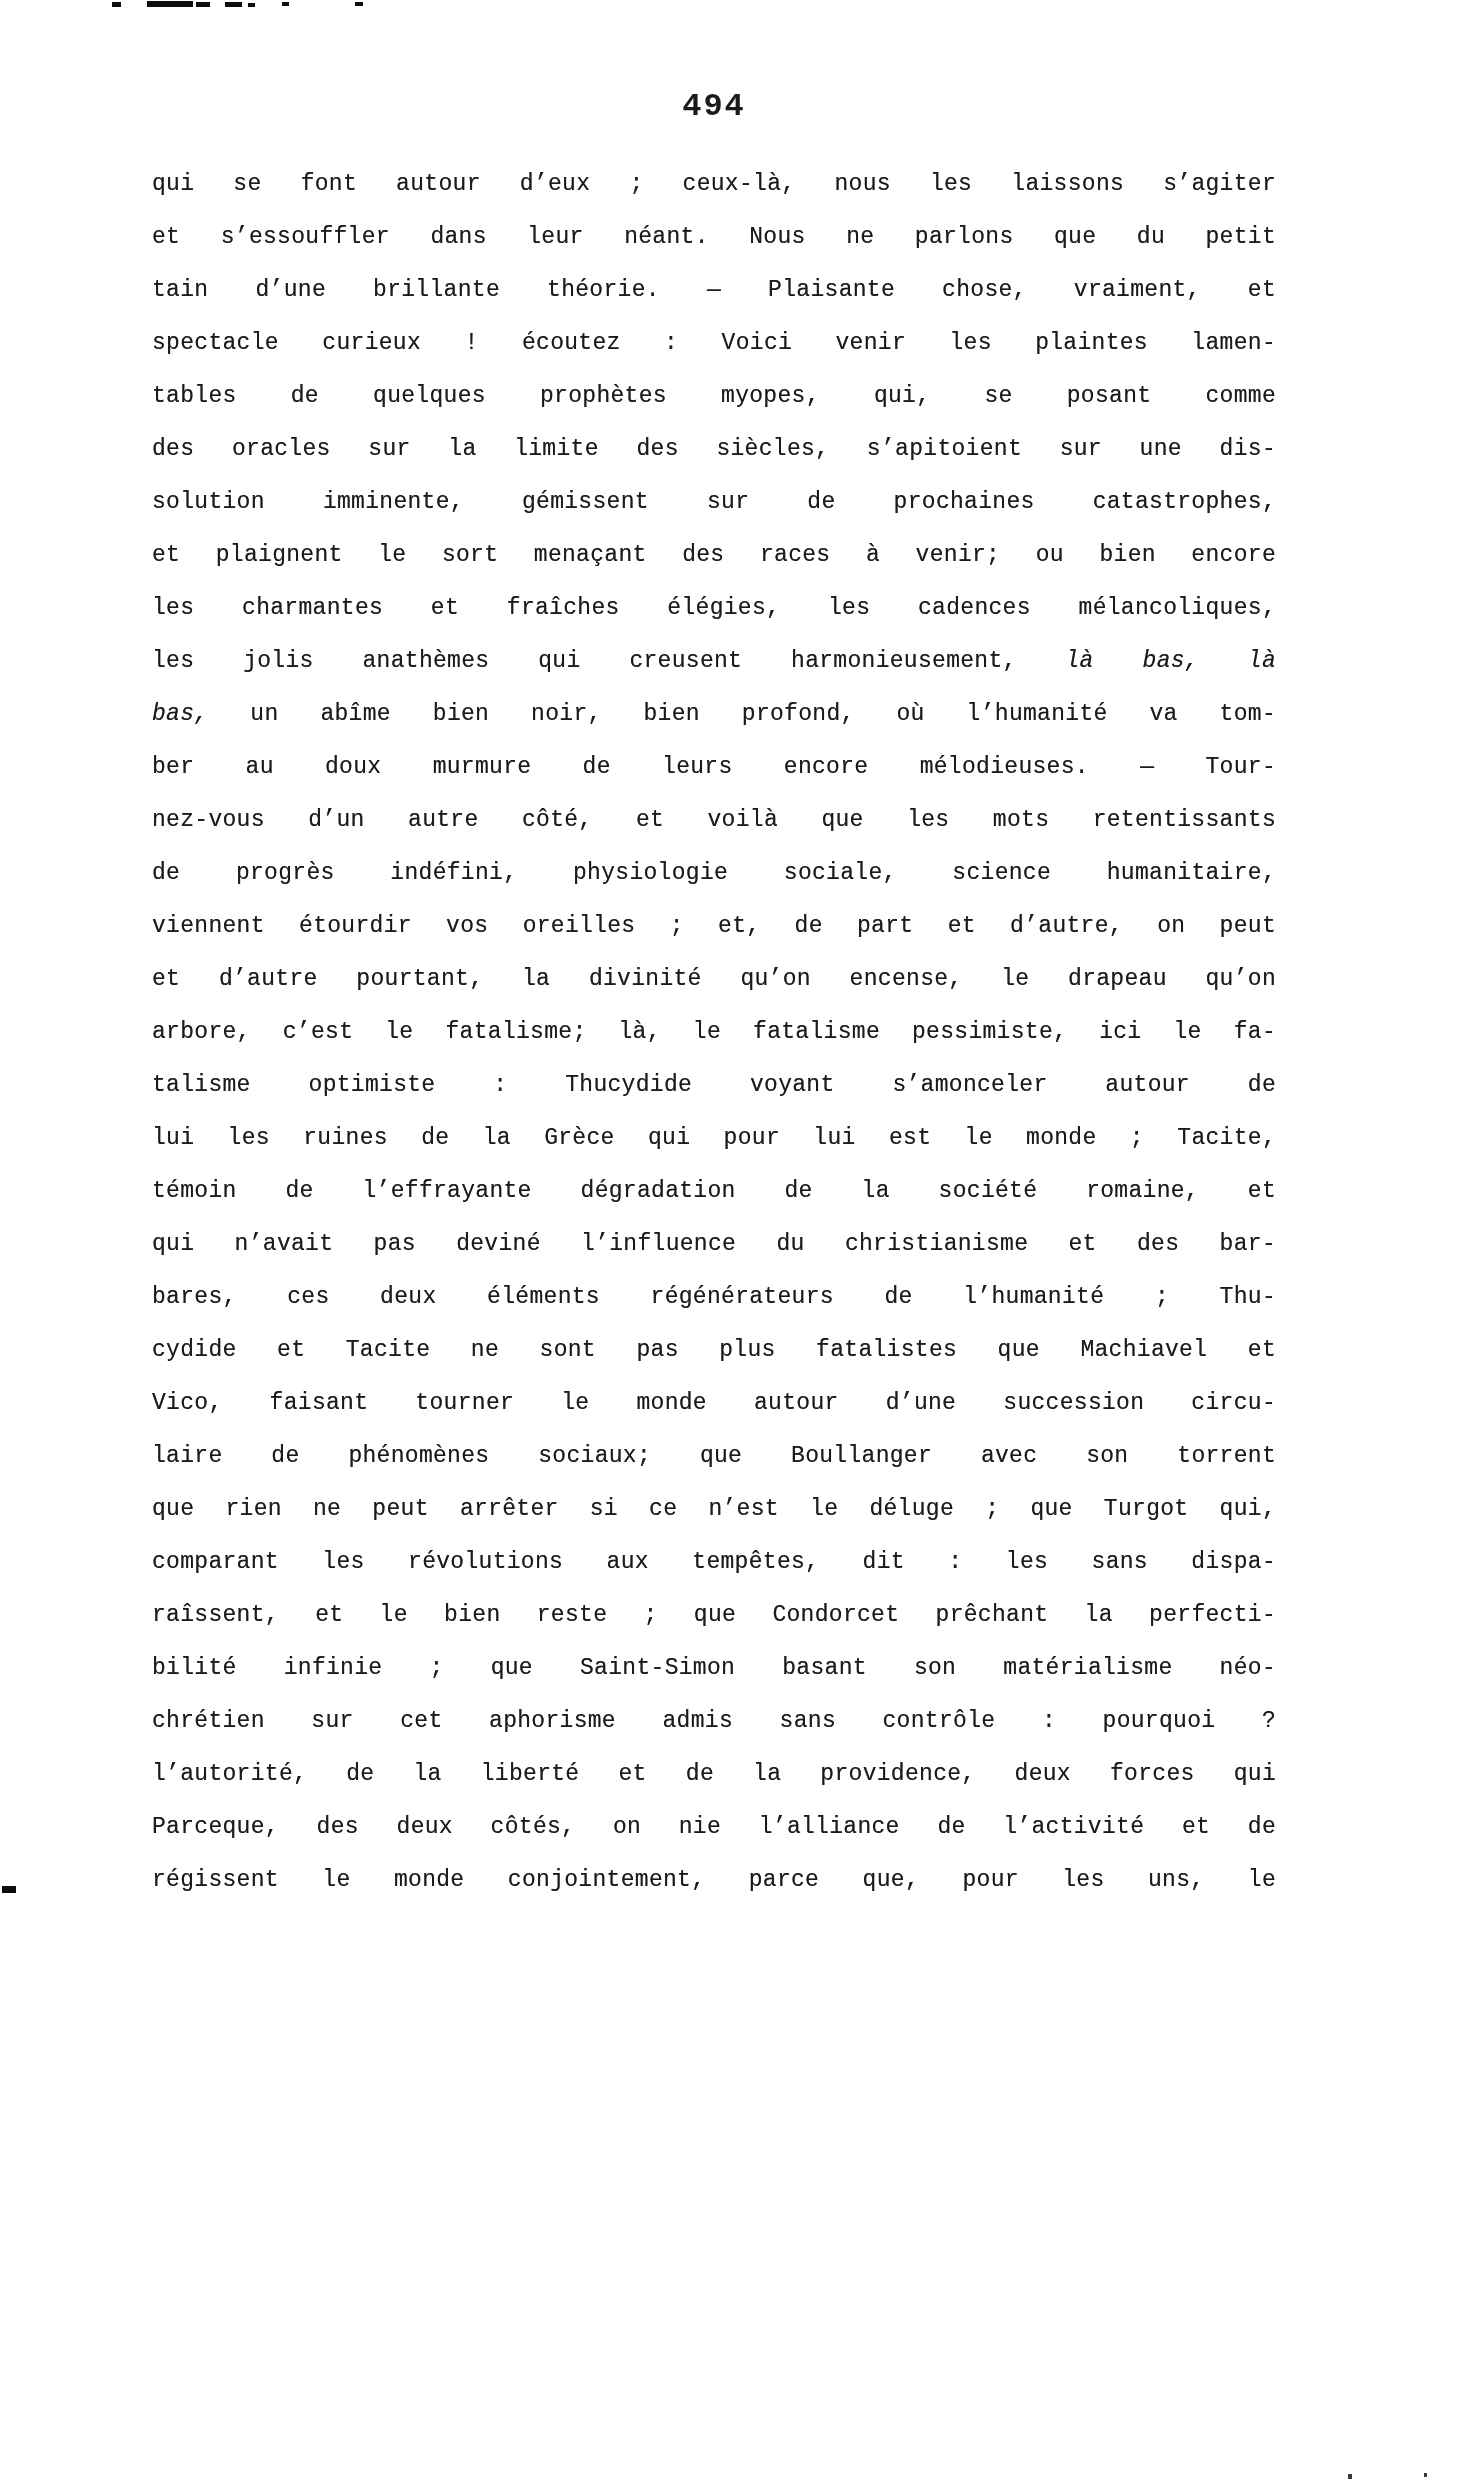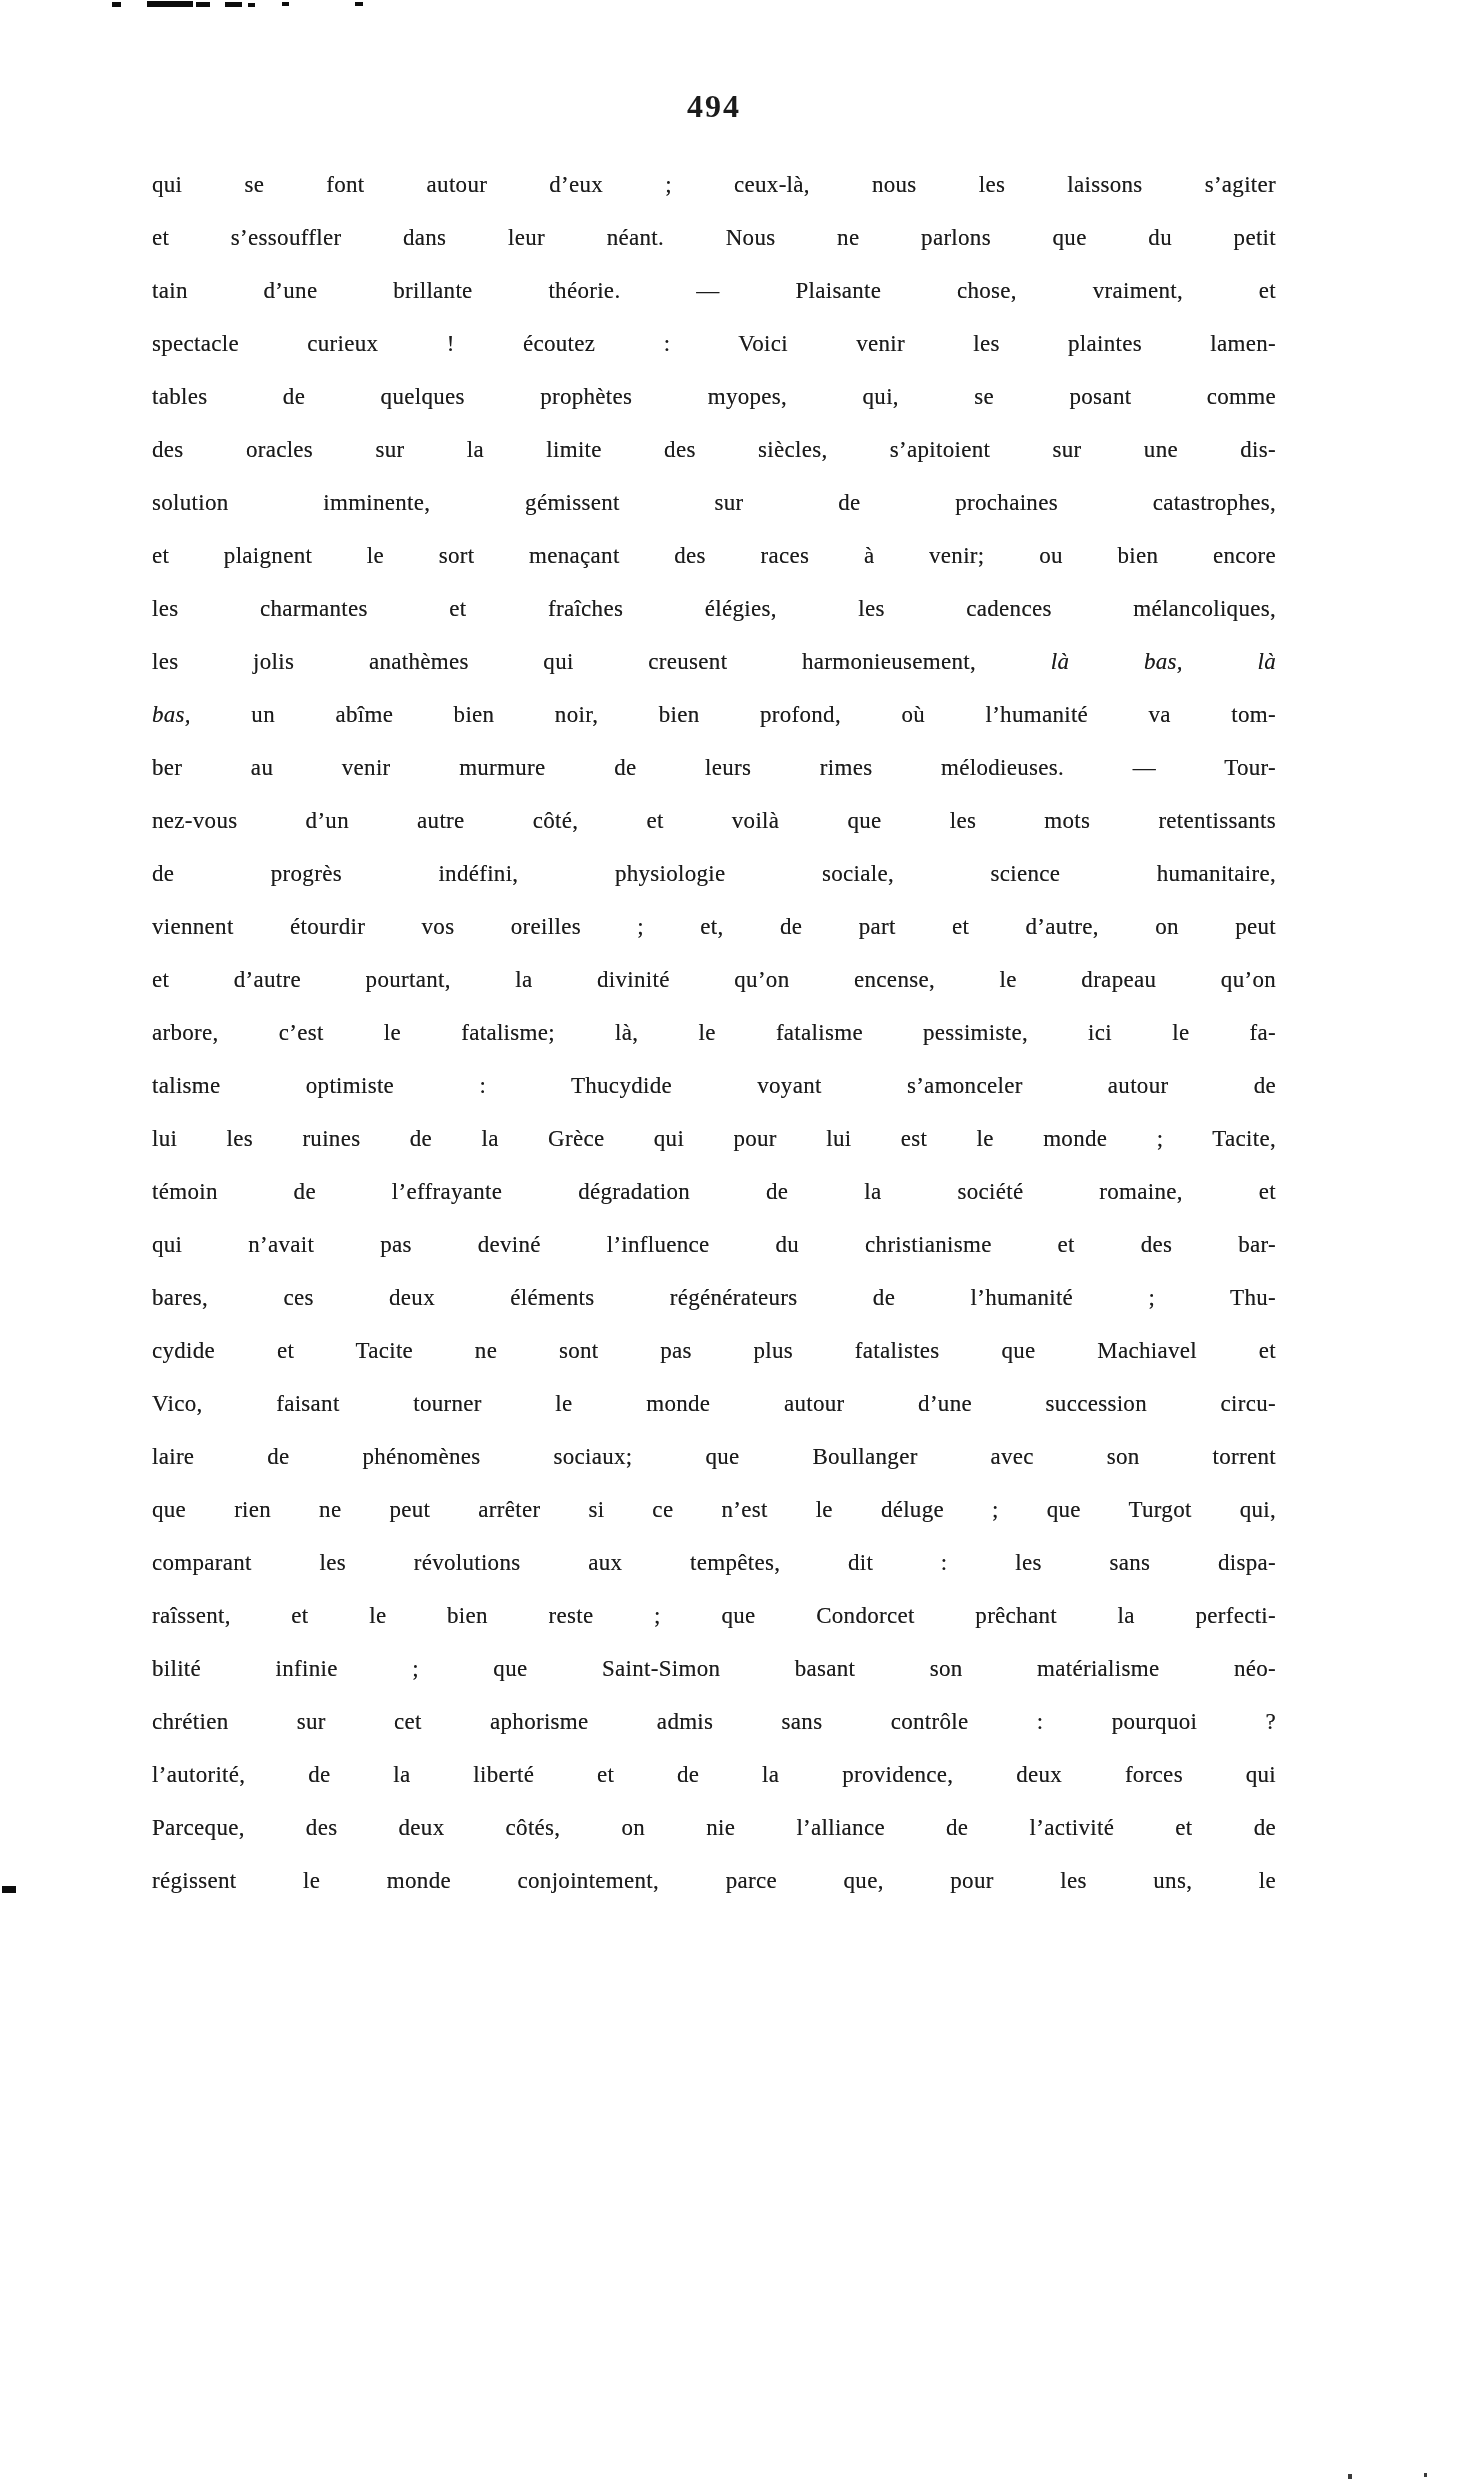--- a/index.html
+++ b/index.html
@@ -11,20 +11,21 @@
     height: 2482px;
     position: relative;
     background: #ffffff;
     font-family: "Liberation Serif", serif;
     color: #1b1b1b;
     overflow: hidden;
   }
   .page {
     position: absolute;
     inset: 0;
+    font-family: Liberation Mono, monospace;
   }
   .page-number {
     position: absolute;
     top: 88px;
     left: 152px;
     width: 1124px;
     text-align: center;
     font-size: 32px;
     letter-spacing: 2px;
     font-weight: bold;
@@ -79,21 +80,21 @@
       <div class="line"><span class="run">et s’essouffler dans leur néant. Nous ne parlons que du petit</span></div>
       <div class="line"><span class="run">tain d’une brillante théorie. — Plaisante chose, vraiment, et</span></div>
       <div class="line"><span class="run">spectacle curieux ! écoutez : Voici venir les plaintes lamen-</span></div>
       <div class="line"><span class="run">tables de quelques prophètes myopes, qui, se posant comme</span></div>
       <div class="line"><span class="run">des oracles sur la limite des siècles, s’apitoient sur une dis-</span></div>
       <div class="line"><span class="run">solution imminente, gémissent sur de prochaines catastrophes,</span></div>
       <div class="line"><span class="run">et plaignent le sort menaçant des races à venir; ou bien encore</span></div>
       <div class="line"><span class="run">les charmantes et fraîches élégies, les cadences mélancoliques,</span></div>
       <div class="line"><span class="run">les jolis anathèmes qui creusent harmonieusement, </span><span class="run italic">là bas, là</span></div>
       <div class="line"><span class="run italic">bas,</span><span class="run"> un abîme bien noir, bien profond, où l’humanité va tom-</span></div>
-      <div class="line"><span class="run">ber au venir murmure de leurs rimes mélodieuses. — Tour-</span></div>
+      <div class="line"><span class="run">ber au doux murmure de leurs encore mélodieuses. — Tour-</span></div>
       <div class="line"><span class="run">nez-vous d’un autre côté, et voilà que les mots retentissants</span></div>
       <div class="line"><span class="run">de progrès indéfini, physiologie sociale, science humanitaire,</span></div>
       <div class="line"><span class="run">viennent étourdir vos oreilles ; et, de part et d’autre, on peut</span></div>
       <div class="line"><span class="run">et d’autre pourtant, la divinité qu’on encense, le drapeau qu’on</span></div>
       <div class="line"><span class="run">arbore, c’est le fatalisme; là, le fatalisme pessimiste, ici le fa-</span></div>
       <div class="line"><span class="run">talisme optimiste : Thucydide voyant s’amonceler autour de</span></div>
       <div class="line"><span class="run">lui les ruines de la Grèce qui pour lui est le monde ; Tacite,</span></div>
       <div class="line"><span class="run">témoin de l’effrayante dégradation de la société romaine, et</span></div>
       <div class="line"><span class="run">qui n’avait pas deviné l’influence du christianisme et des bar-</span></div>
       <div class="line"><span class="run">bares, ces deux éléments régénérateurs de l’humanité ; Thu-</span></div>

